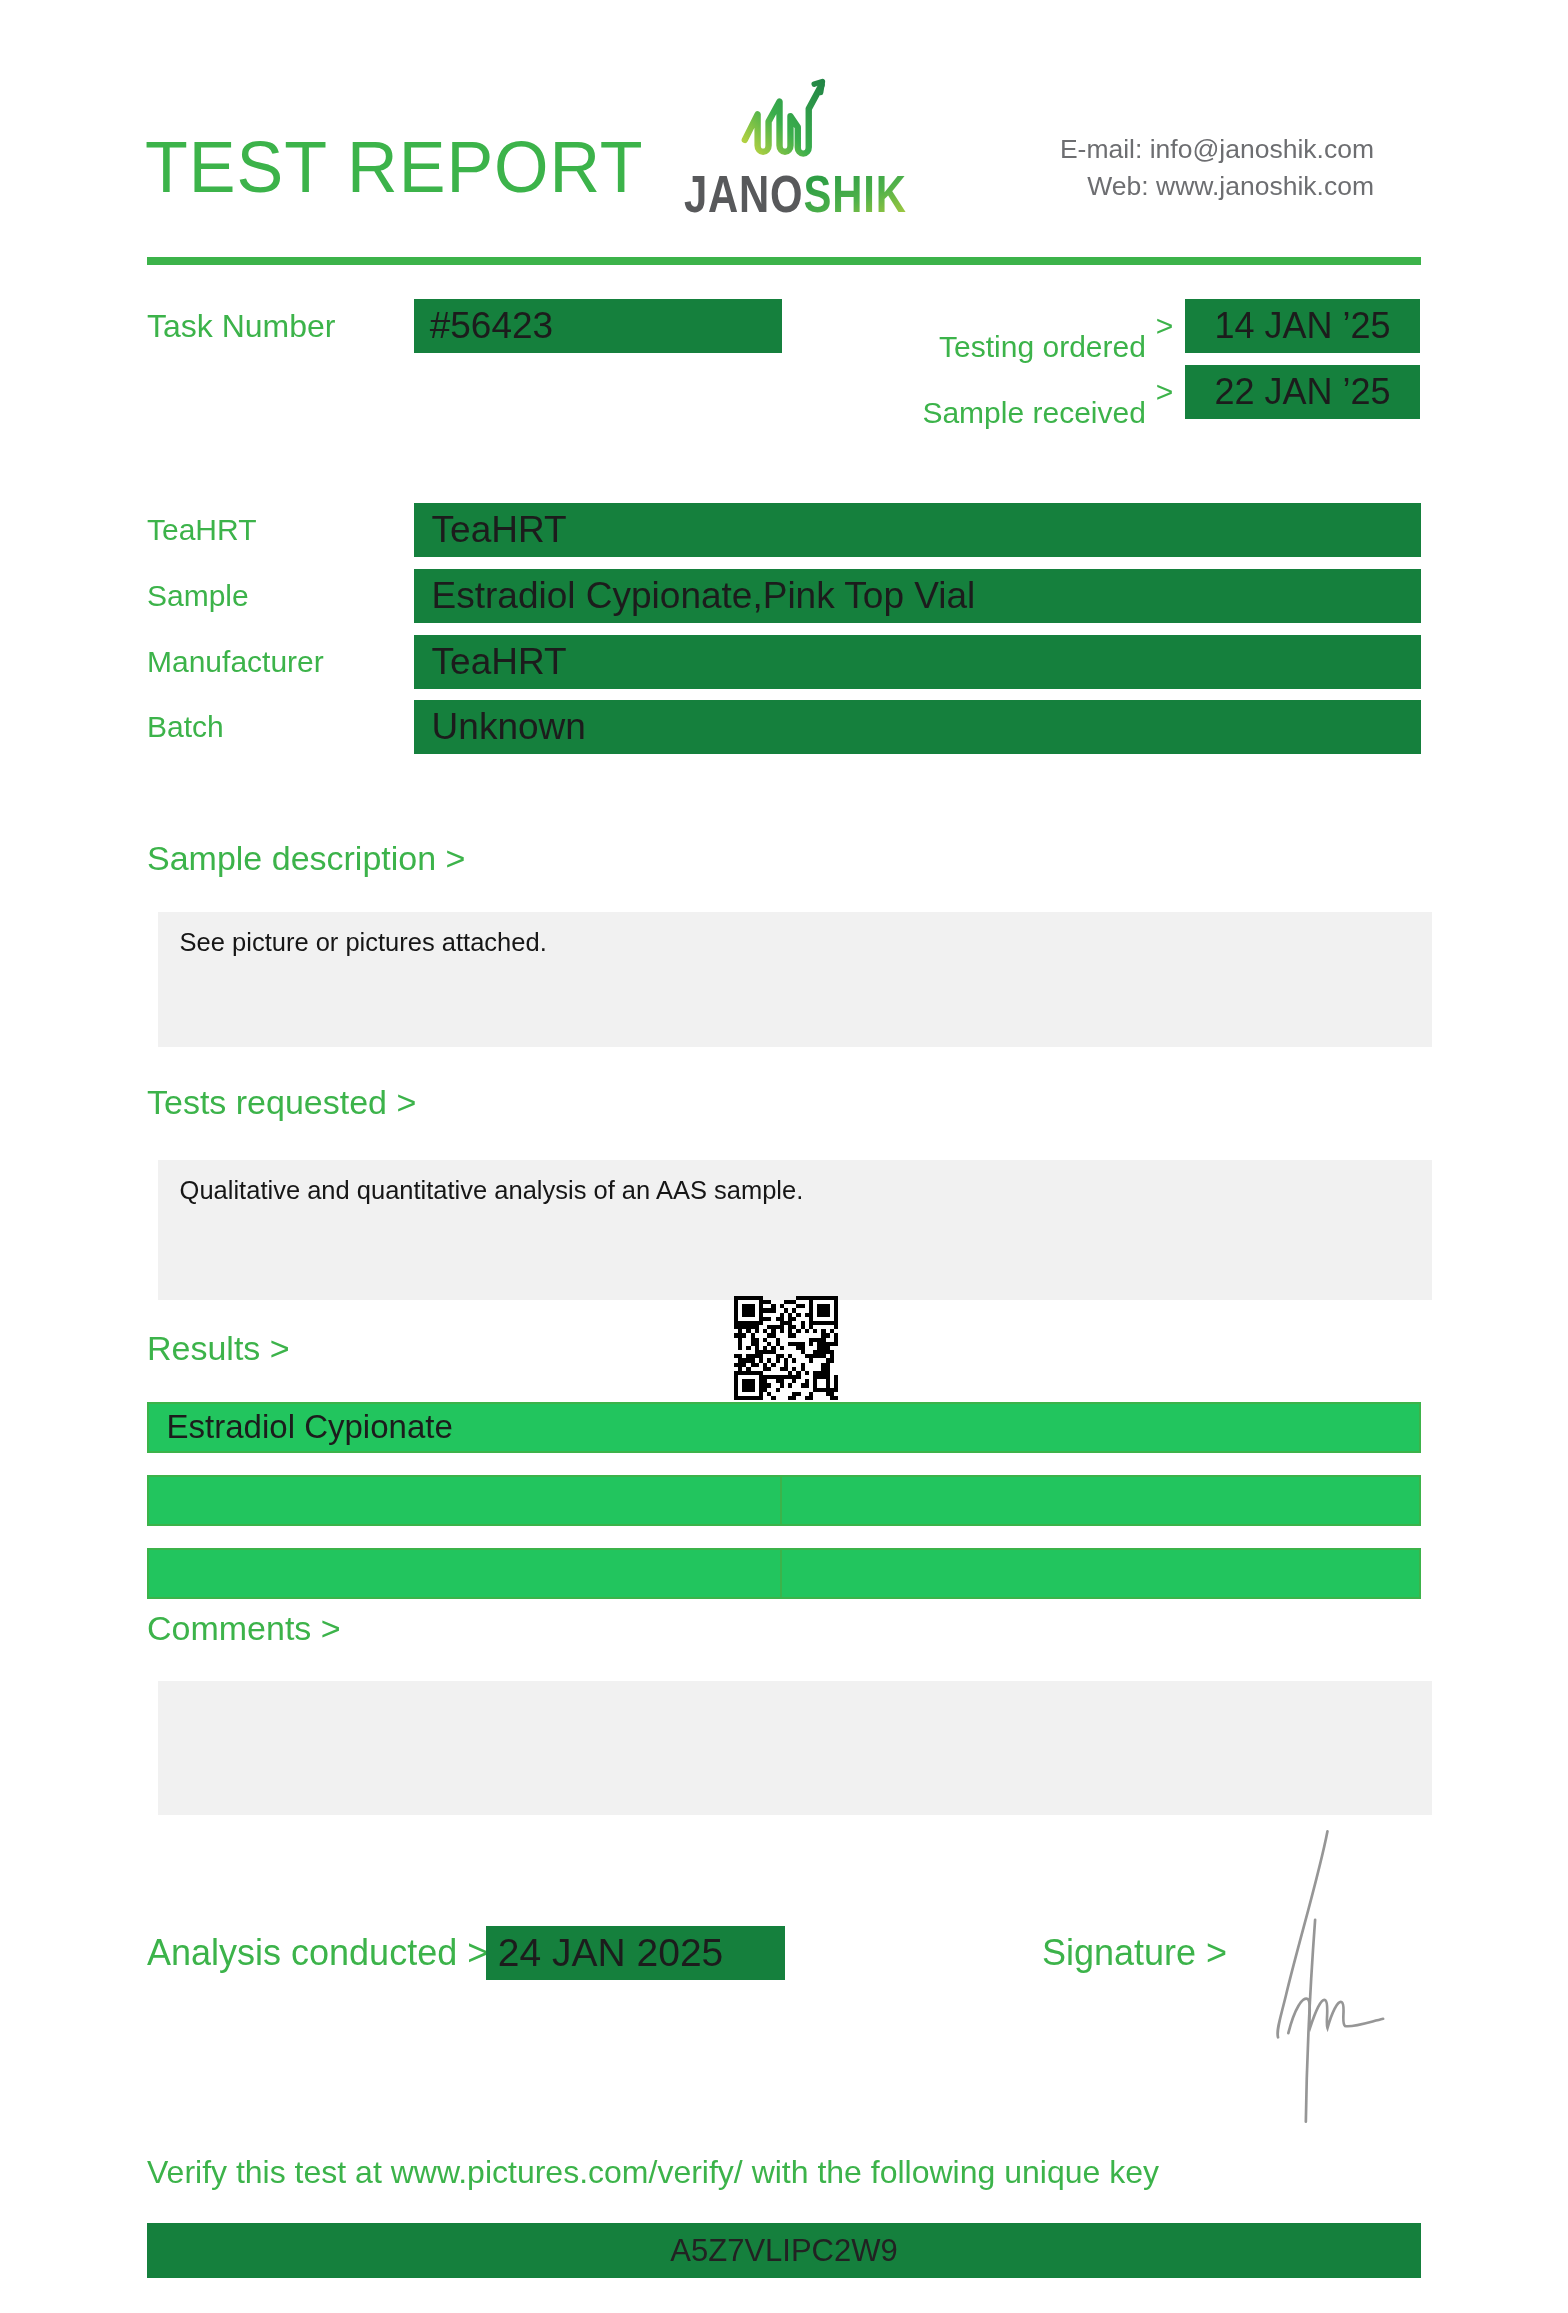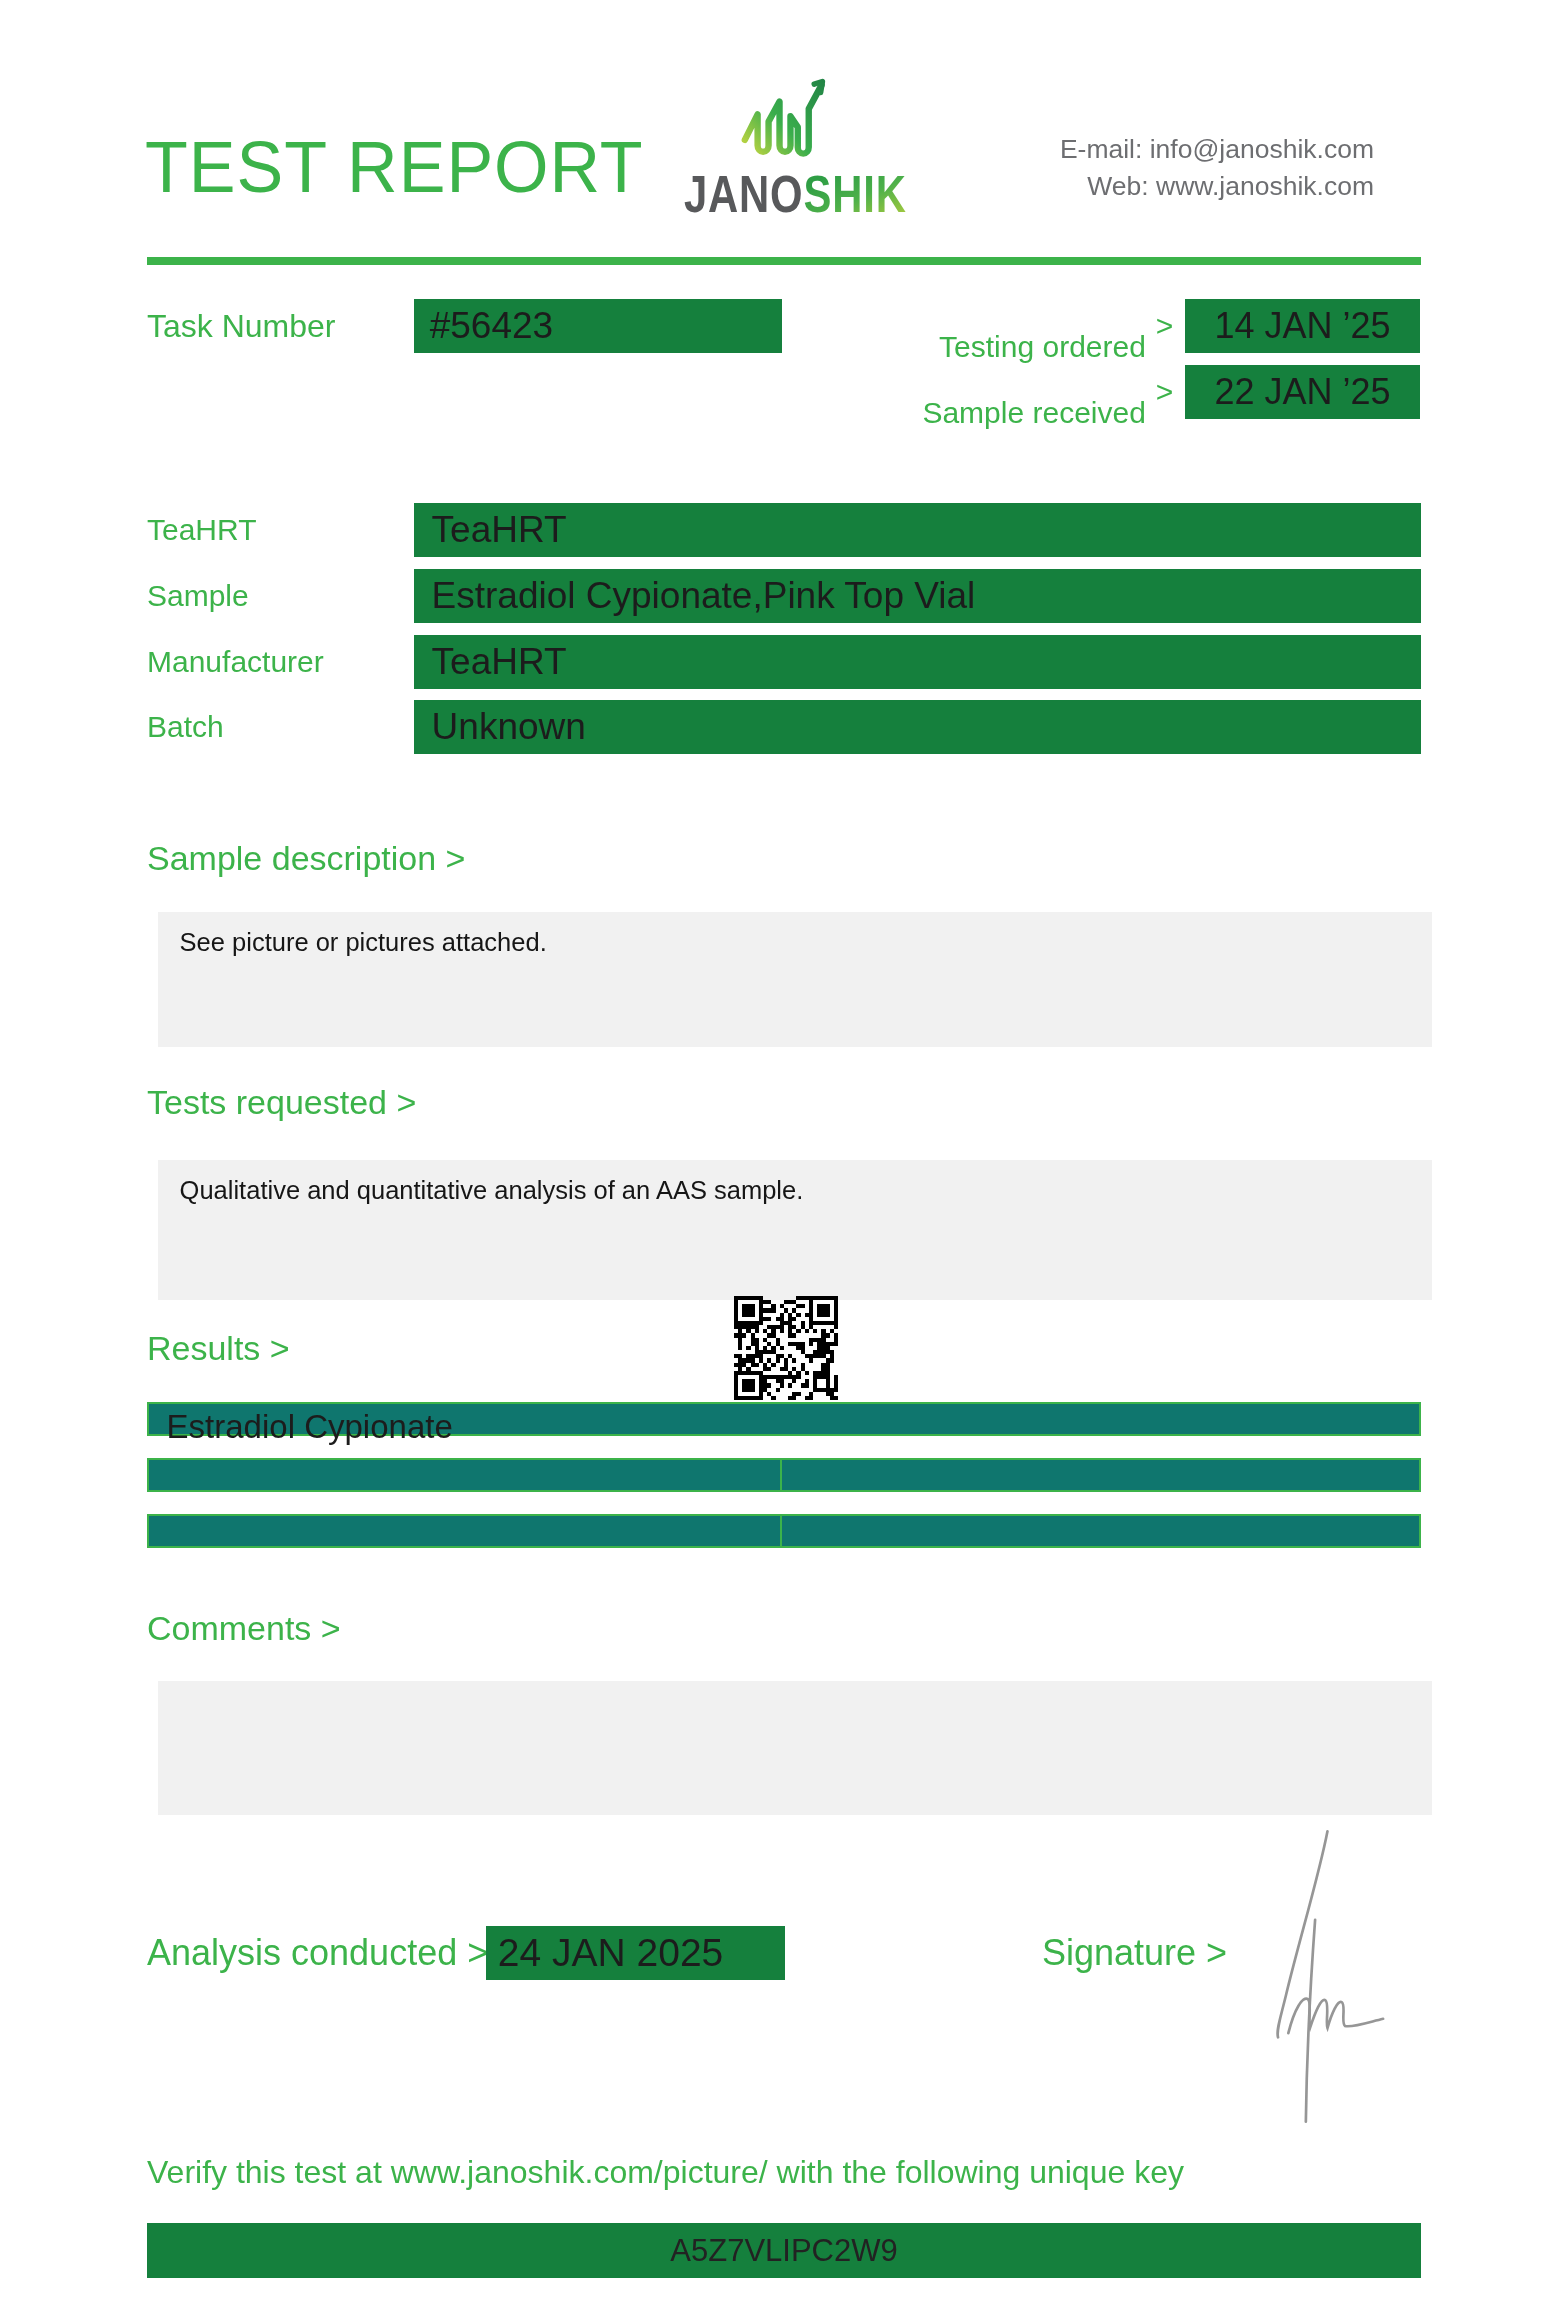--- a/index.html
+++ b/index.html
@@ -37,21 +37,21 @@
   .date-row .dbox{width:235px;height:54px;line-height:54px;text-align:center;font-size:36px;white-space:nowrap;}
   .details{position:absolute;left:147px;top:503px;width:1274px;}
   .drow{position:relative;height:54px;margin-bottom:11.8px;}
   .drow .dl{position:absolute;left:0;top:0;height:54px;line-height:54px;font-size:30px;}
   .drow .dv{margin-left:267px;height:54px;line-height:54px;padding-left:17.6px;font-size:37px;white-space:nowrap;}
   .heading{position:absolute;left:147px;font-size:34px;color:#3cb34a;white-space:nowrap;}
   .bigbox{position:absolute;left:158px;width:1274px;background:#f1f1f1;box-sizing:border-box;
     padding:15.7px 21.6px;font-size:25.5px;color:#161616;}
   .qr{position:absolute;left:734px;top:1296px;width:104px;height:104px;}
   .rtable{position:absolute;left:147px;top:1402px;width:1274px;}
-  .rrow{display:flex;border:2.9px solid #3cb34a;height:34px;margin-bottom:22px;box-sizing:border-box;background:#0f766e;}
+  .rrow{display:flex;border:2.9px solid #3cb34a;height:51px;margin-bottom:22px;box-sizing:border-box;background:#22c55e;}
   .rrow .c1{width:631px;line-height:45px;padding-left:17.6px;font-size:33px;box-sizing:border-box;white-space:nowrap;}
   .rrow .c2{flex:1;border-left:2.9px solid #3cb34a;line-height:45px;padding-left:21.6px;font-size:33px;white-space:nowrap;}
   .an-label{position:absolute;left:147px;top:1926px;height:54px;line-height:54px;font-size:36px;}
   .an-box{position:absolute;left:486px;top:1926px;width:299px;height:54px;line-height:54px;
     font-size:39px;padding-left:11.8px;box-sizing:border-box;white-space:nowrap;}
   .sig-label{position:absolute;left:1042px;top:1926px;height:54px;line-height:54px;font-size:36px;}
   .sig{position:absolute;left:1260px;top:1821px;width:137px;height:309px;}
   .verify{position:absolute;left:147px;top:2154px;width:1274px;font-size:32px;color:#3cb34a;white-space:nowrap;}
   .keybox{position:absolute;left:147px;top:2223px;width:1274px;height:55px;line-height:55px;
     text-align:center;font-size:31px;color:#222;}
@@ -477,17 +477,17 @@
       <path d="M64,10 C56,52 36,118 24,168 C19,189 14,203 16,210"></path>
       <path d="M52,96 C48,150 44,220 43,292"></path>
       <path d="M26,206 C32,182 40,170 45,173 C49,176 45,196 47,201 C52,186 58,171 62,174 C66,177 62,196 64,201 C68,187 74,173 78,176 C82,179 77,196 81,199 C87,201 102,196 118,192"></path>
     </g>
   </svg>
 
   <div class="an-label label-green">Analysis conducted &gt;</div>
   <div class="an-box gbox">24 JAN 2025</div>
   <div class="sig-label label-green">Signature &gt;</div>
 
-  <div class="verify">Verify this test at www.janoshik.com/picture/ with the following unique key</div>
+  <div class="verify">Verify this test at www.pictures.com/verify/ with the following unique key</div>
   <div class="keybox gbox">A5Z7VLIPC2W9</div>
 
 </div>
 
 
 </body></html>

